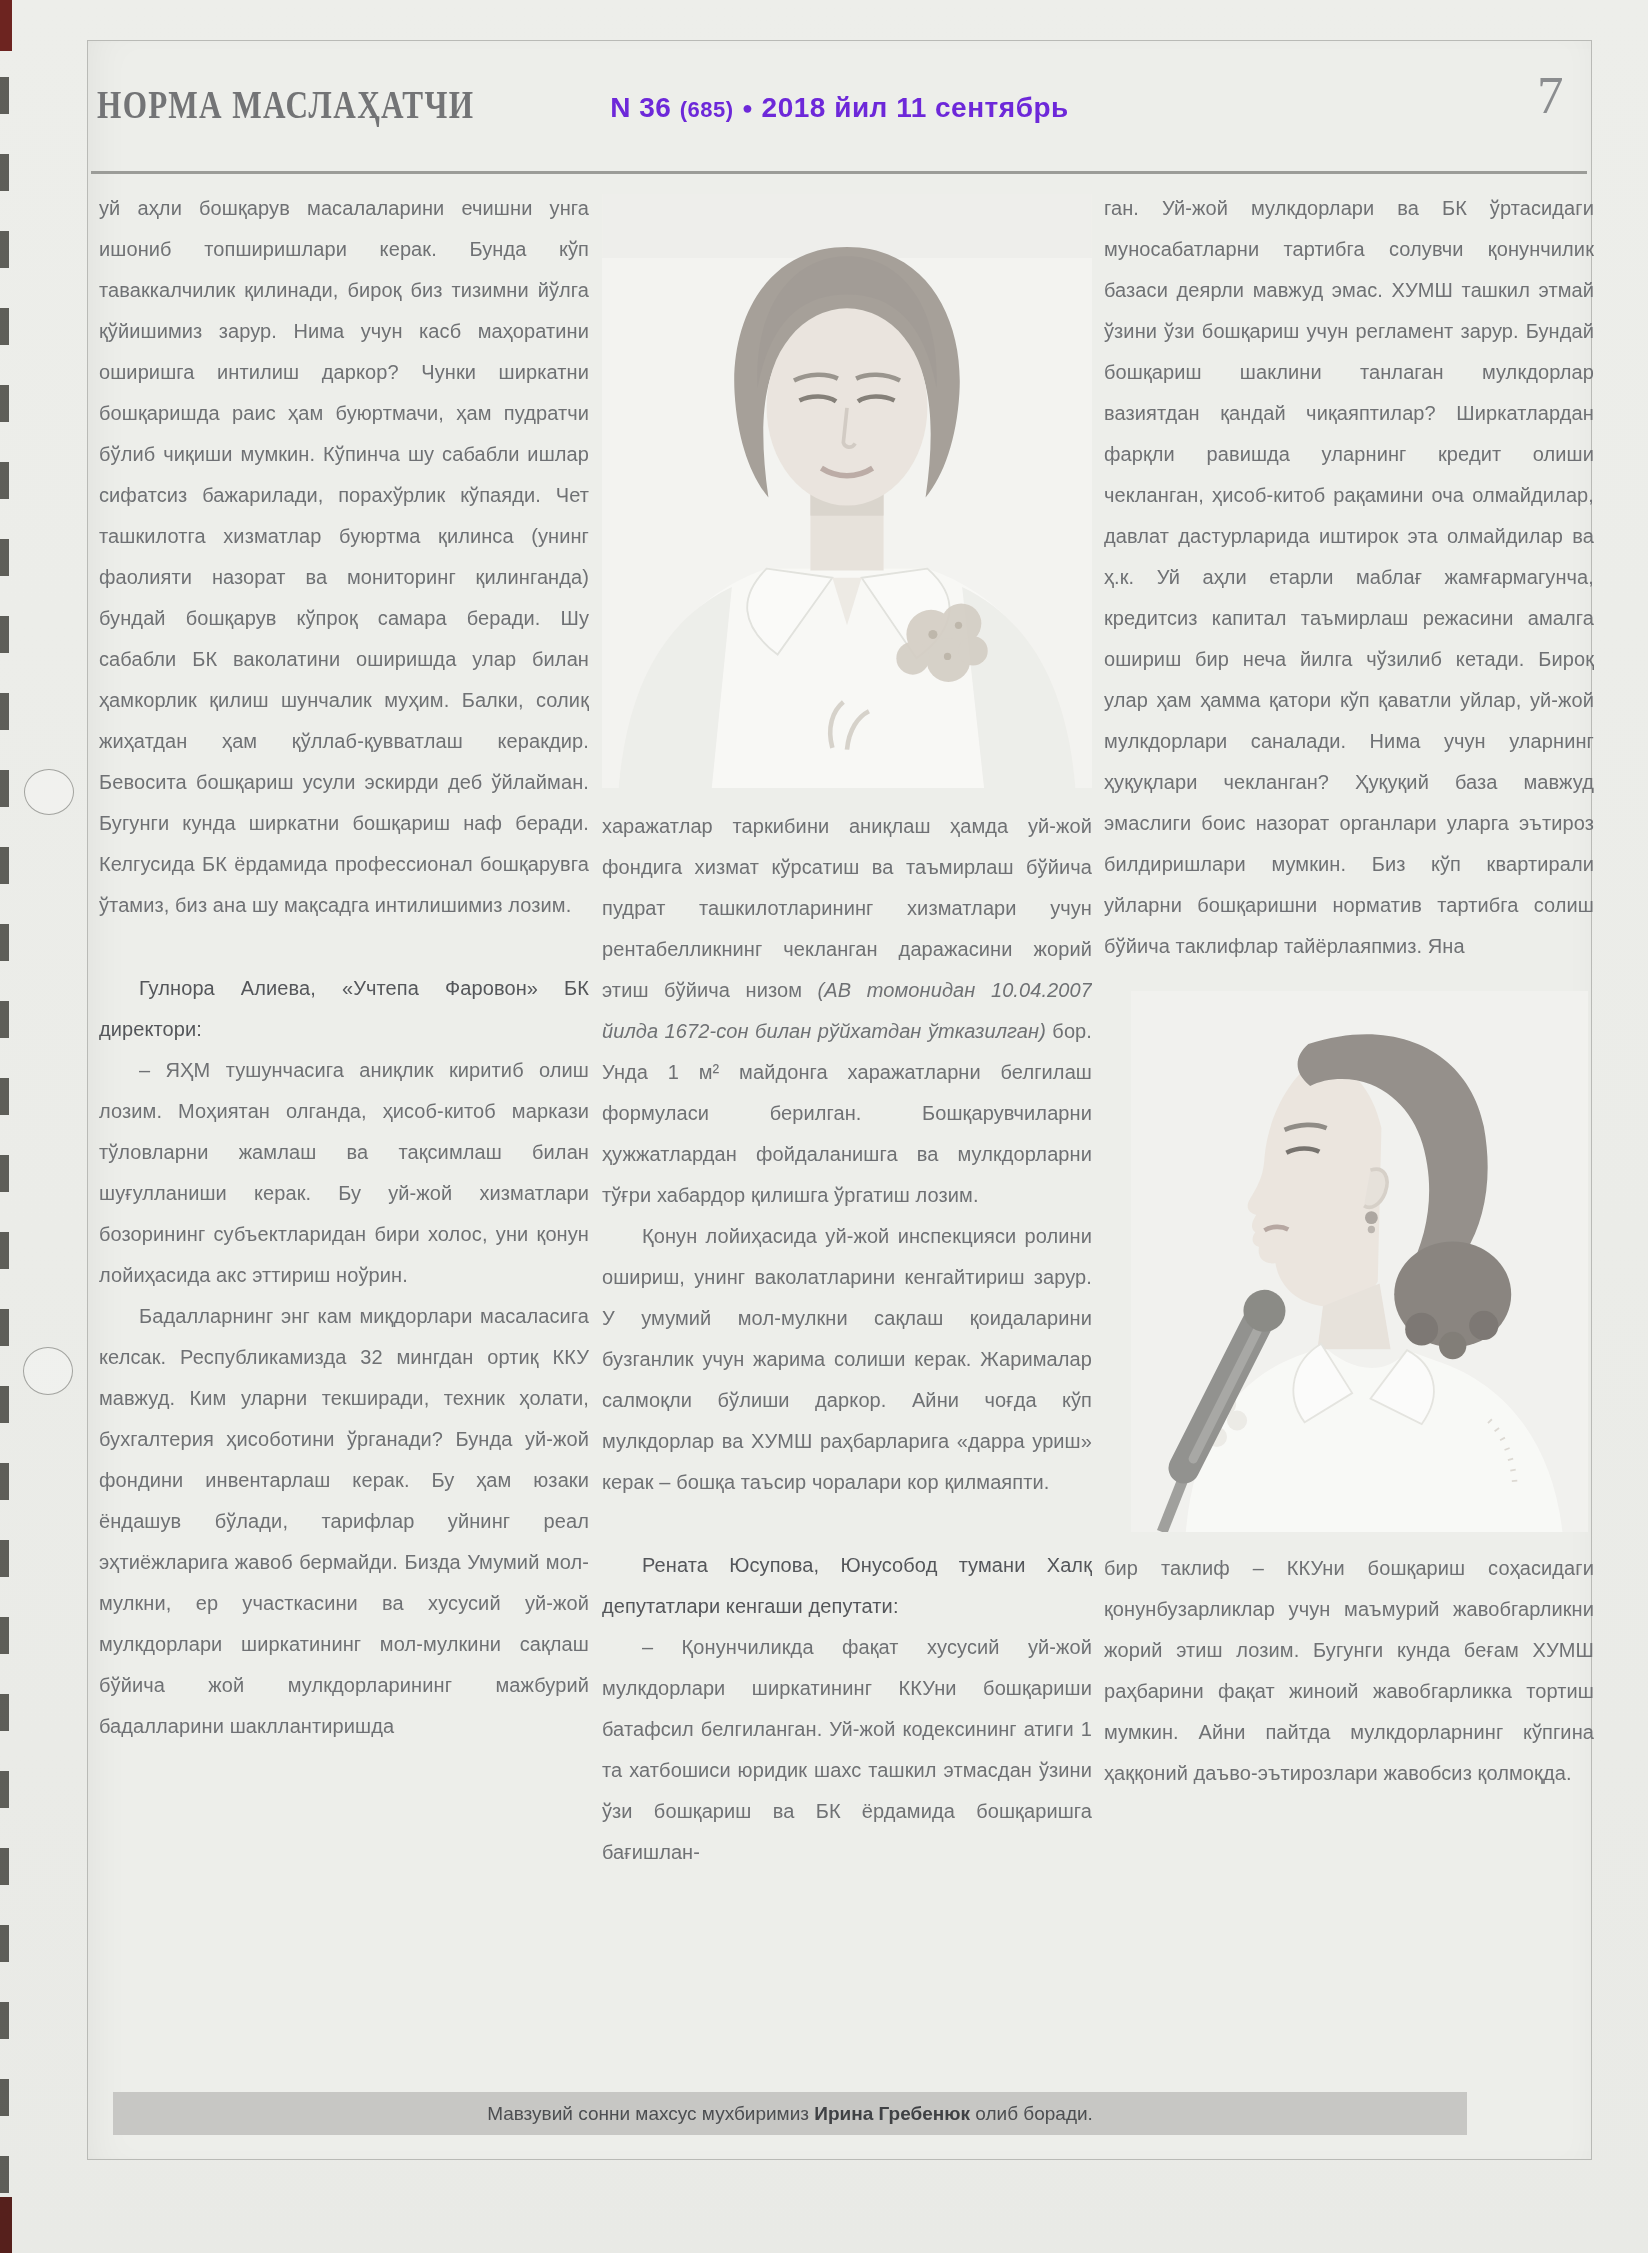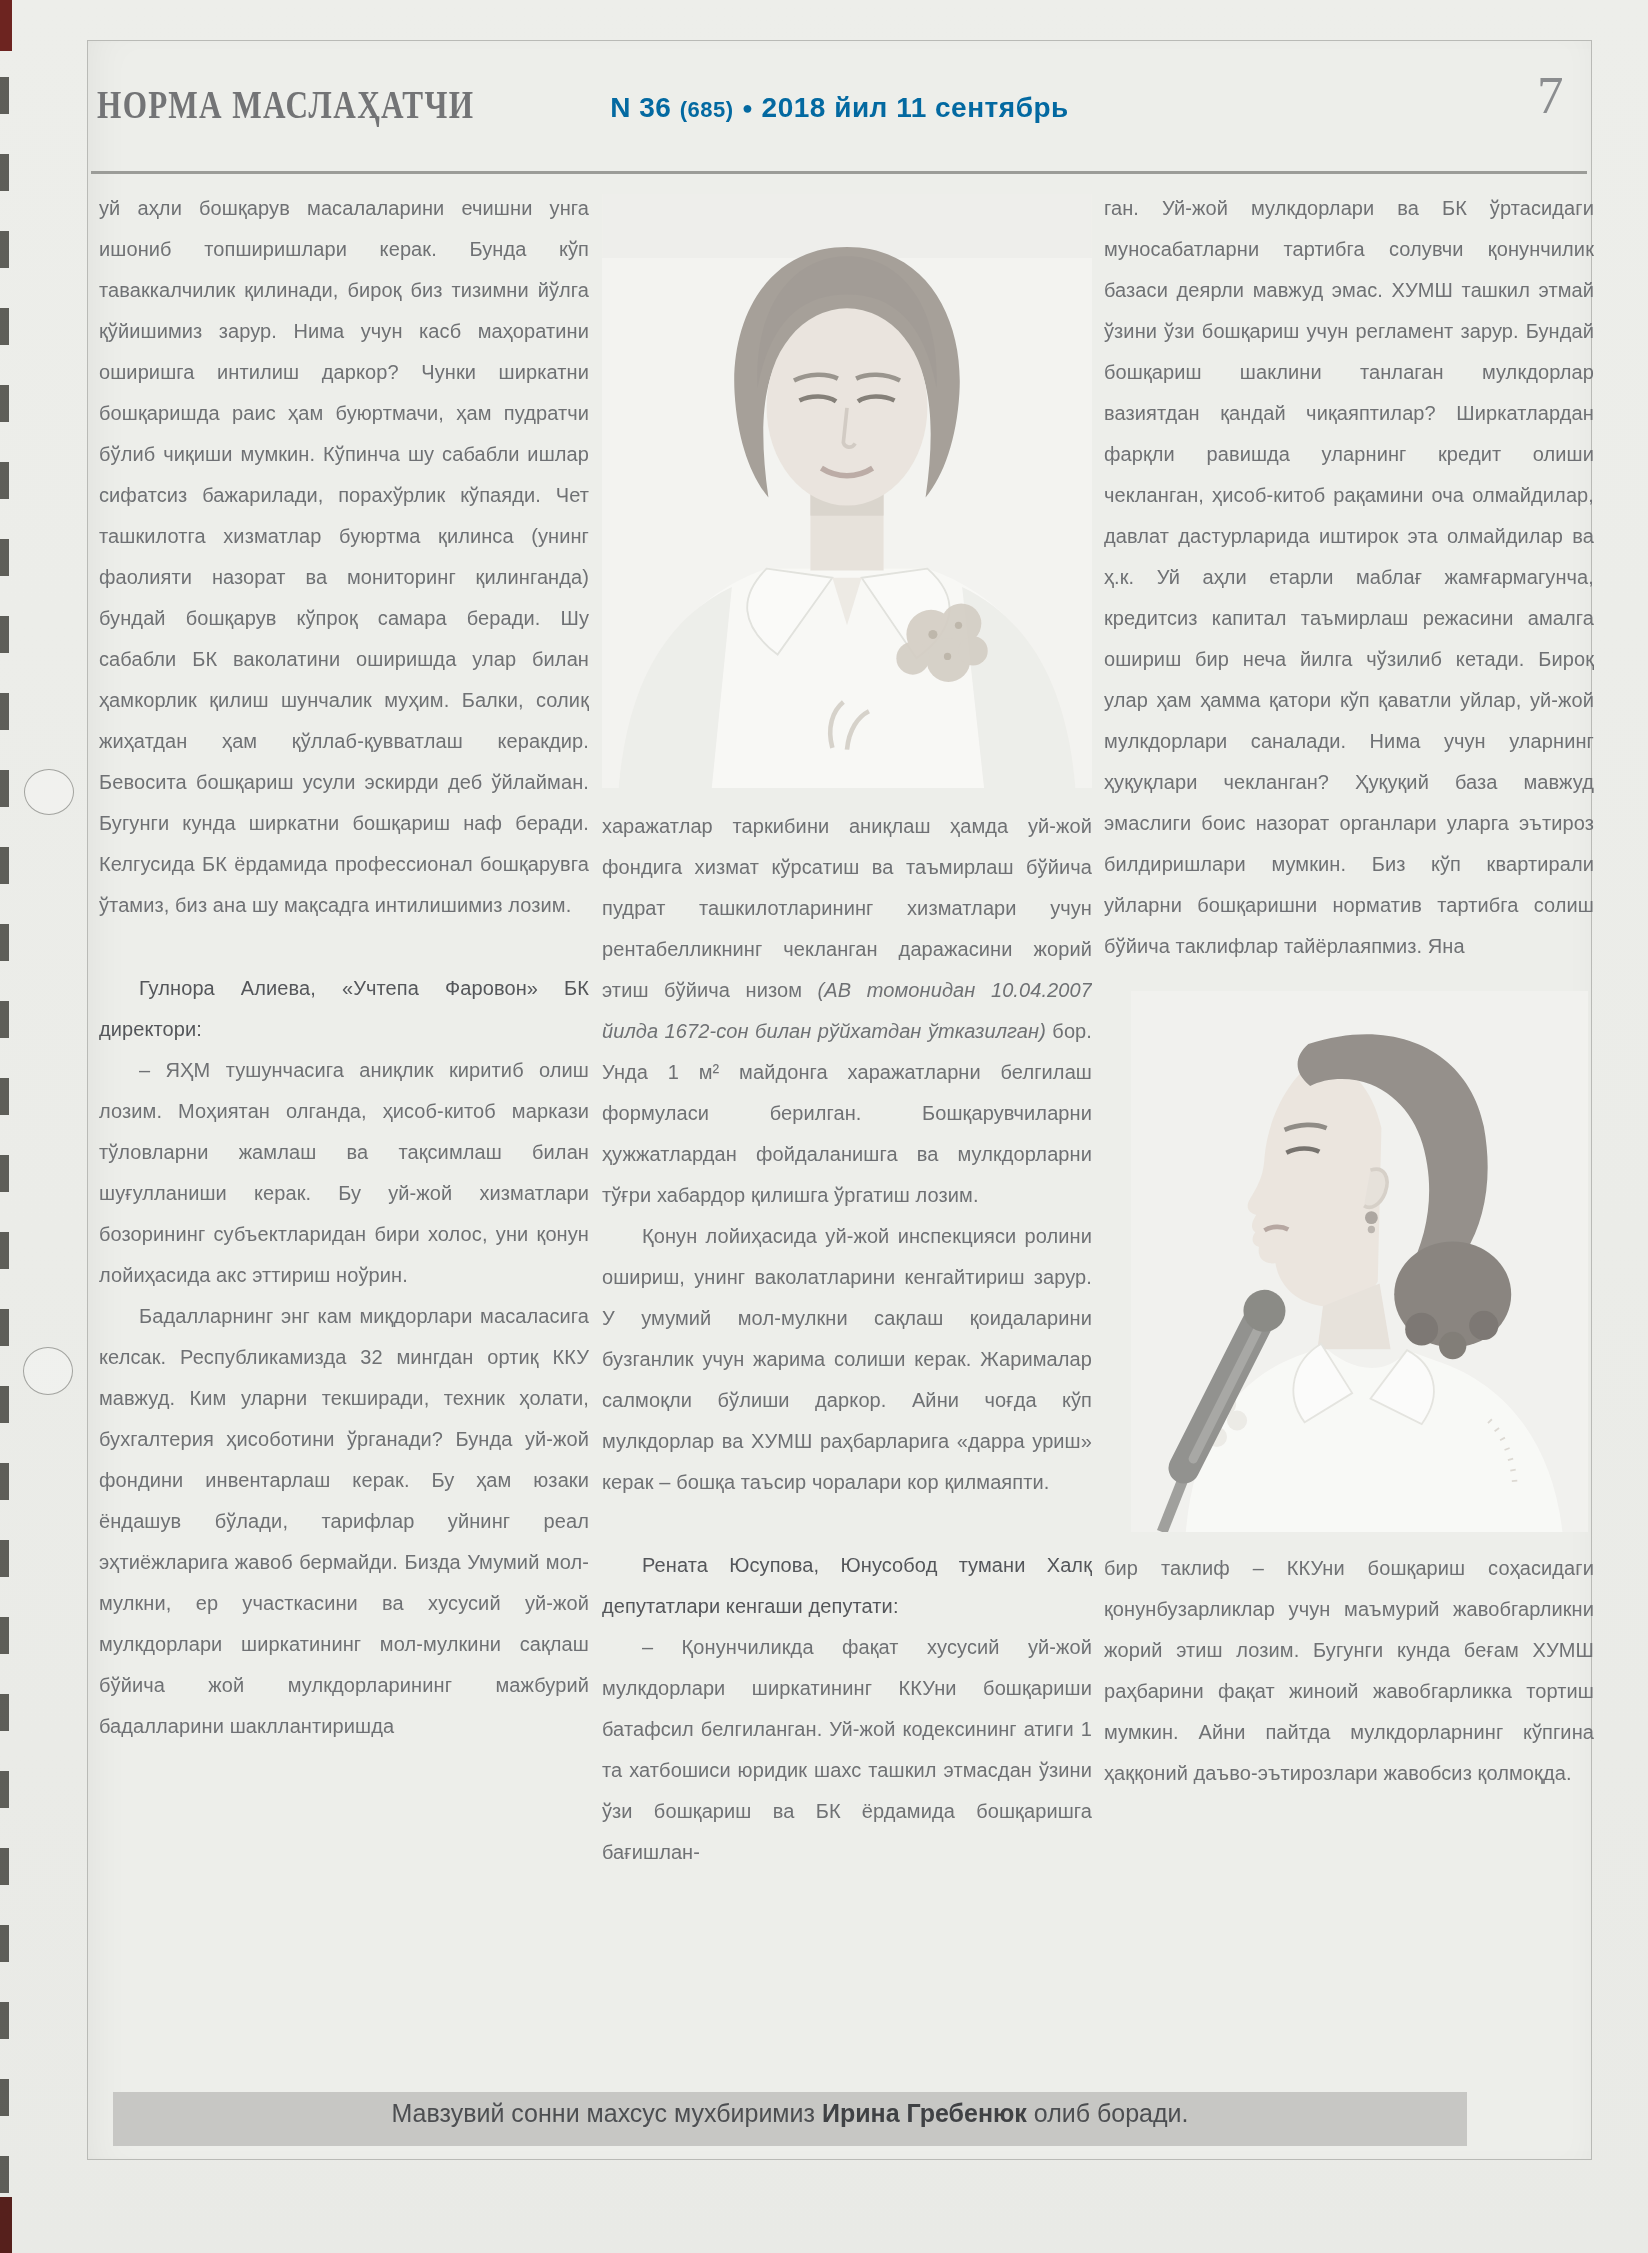--- a/index.html
+++ b/index.html
@@ -38,21 +38,21 @@
     box-shadow: inset 25.6px 0 46px -27.4px rgba(0,0,0,0.07), inset -16.4px 0 37px -24px rgba(0,0,0,0.05);
   }
   .masthead {
     position:absolute; left:9.1px; top:40px;
     font-family:"Liberation Serif", serif; font-weight:bold;
     font-size:40px; color:#737476; letter-spacing:1.8px;
     transform:scaleX(0.78); transform-origin:left top; white-space:nowrap;
   }
   .issue-line {
     position:absolute; left:0; top:51px; width:1503px; text-align:center;
-    font-weight:bold; font-size:28px; color:#0369a1; letter-spacing:0.5px;
+    font-weight:bold; font-size:28px; color:#6d28d9; letter-spacing:0.5px;
   }
   .issue-line .paren { font-size:22px; }
   .issue-line .bullet { font-size:18.3px; vertical-align:2.7px; }
   .page-number {
     position:absolute; right:27.4px; top:24px;
     font-family:"Liberation Serif", serif;
     font-size:53px; color:#8b8d8f; font-weight:normal;
   }
   .header-rule {
     position:absolute; left:2.7px; top:130px; width:1496px; height:2.7px;
@@ -74,24 +74,24 @@
   .speaker { font-weight:normal; color:#54565a; text-indent:40px; margin-top:42px !important; }
   .italic { font-style:italic; }
 
   .photo { overflow:hidden; }
   .photo svg { display:block; opacity:0.92; }
   .photo-1 { margin:5.5px 0 18.3px 0; }
   .photo-2 { margin:24px 0 16.4px 27.4px; }
 
   
   .footer-bar {
-    position:absolute; left:25px; top:2051px; width:1354px; height:54px;
+    position:absolute; left:25px; top:2051px; width:1354px; height:43px;
     background:#c7c7c4;
     text-align:center; line-height:43px;
-    font-size:25px; color:#4c4e51;
+    font-size:19px; color:#4c4e51;
   }
   .footer-bar .bold { font-weight:bold; color:#3f4144; }
 </style>
 </head>
 <body>
 
 <div class="page">
 
   <div class="film-strip"></div>
   <div class="film-red-top"></div>

